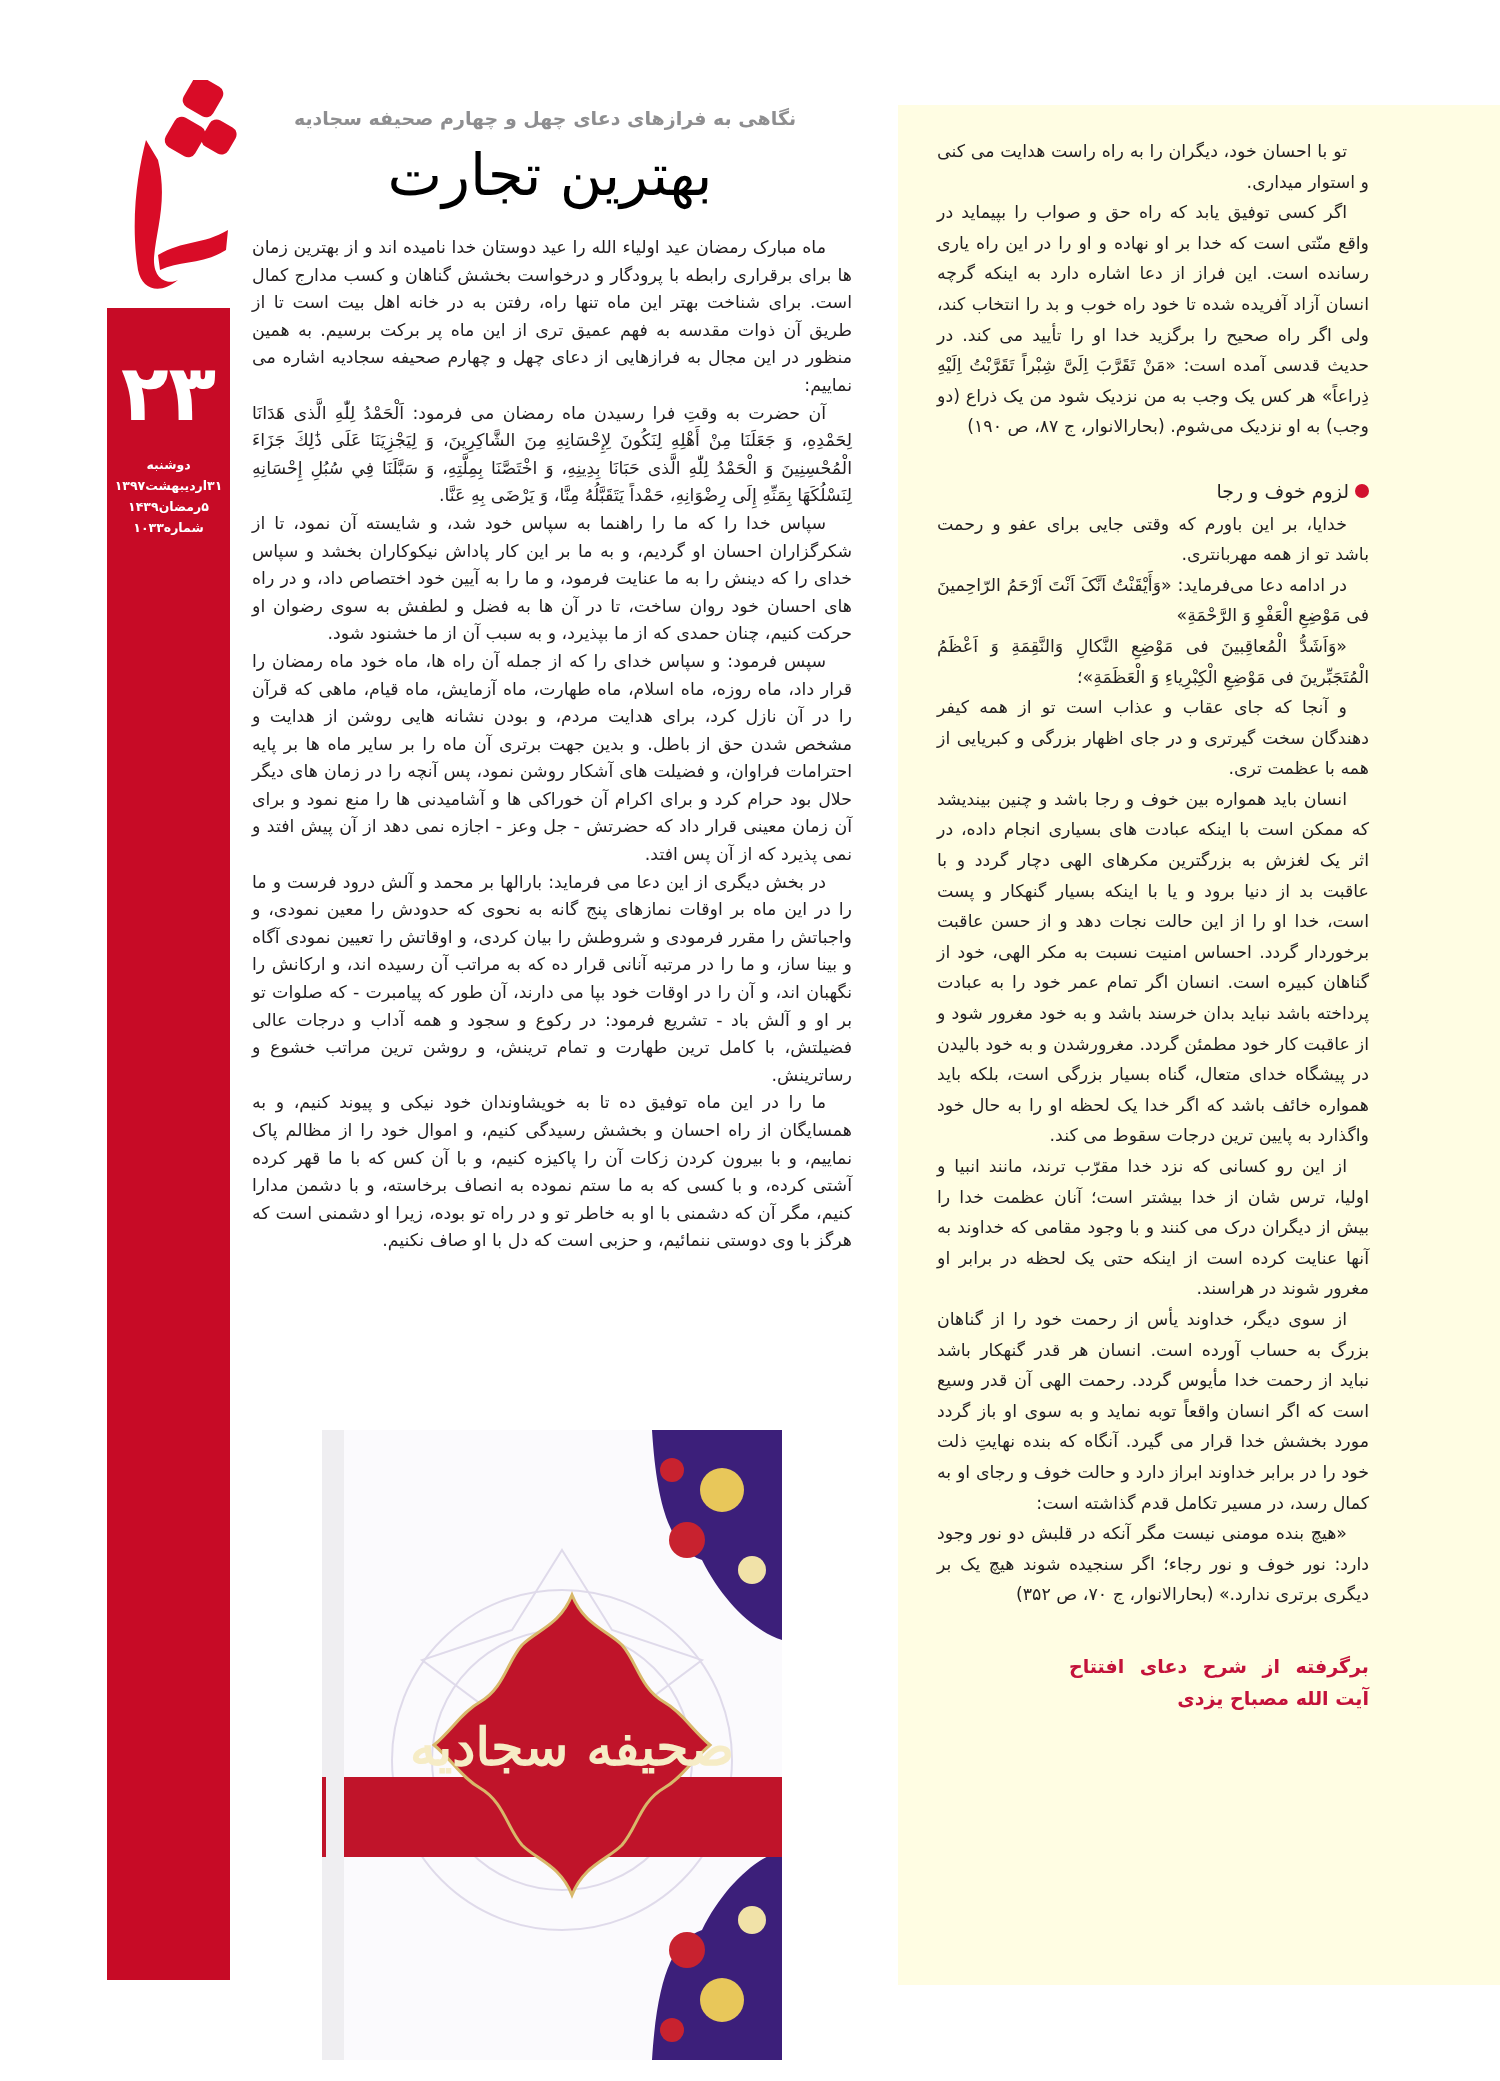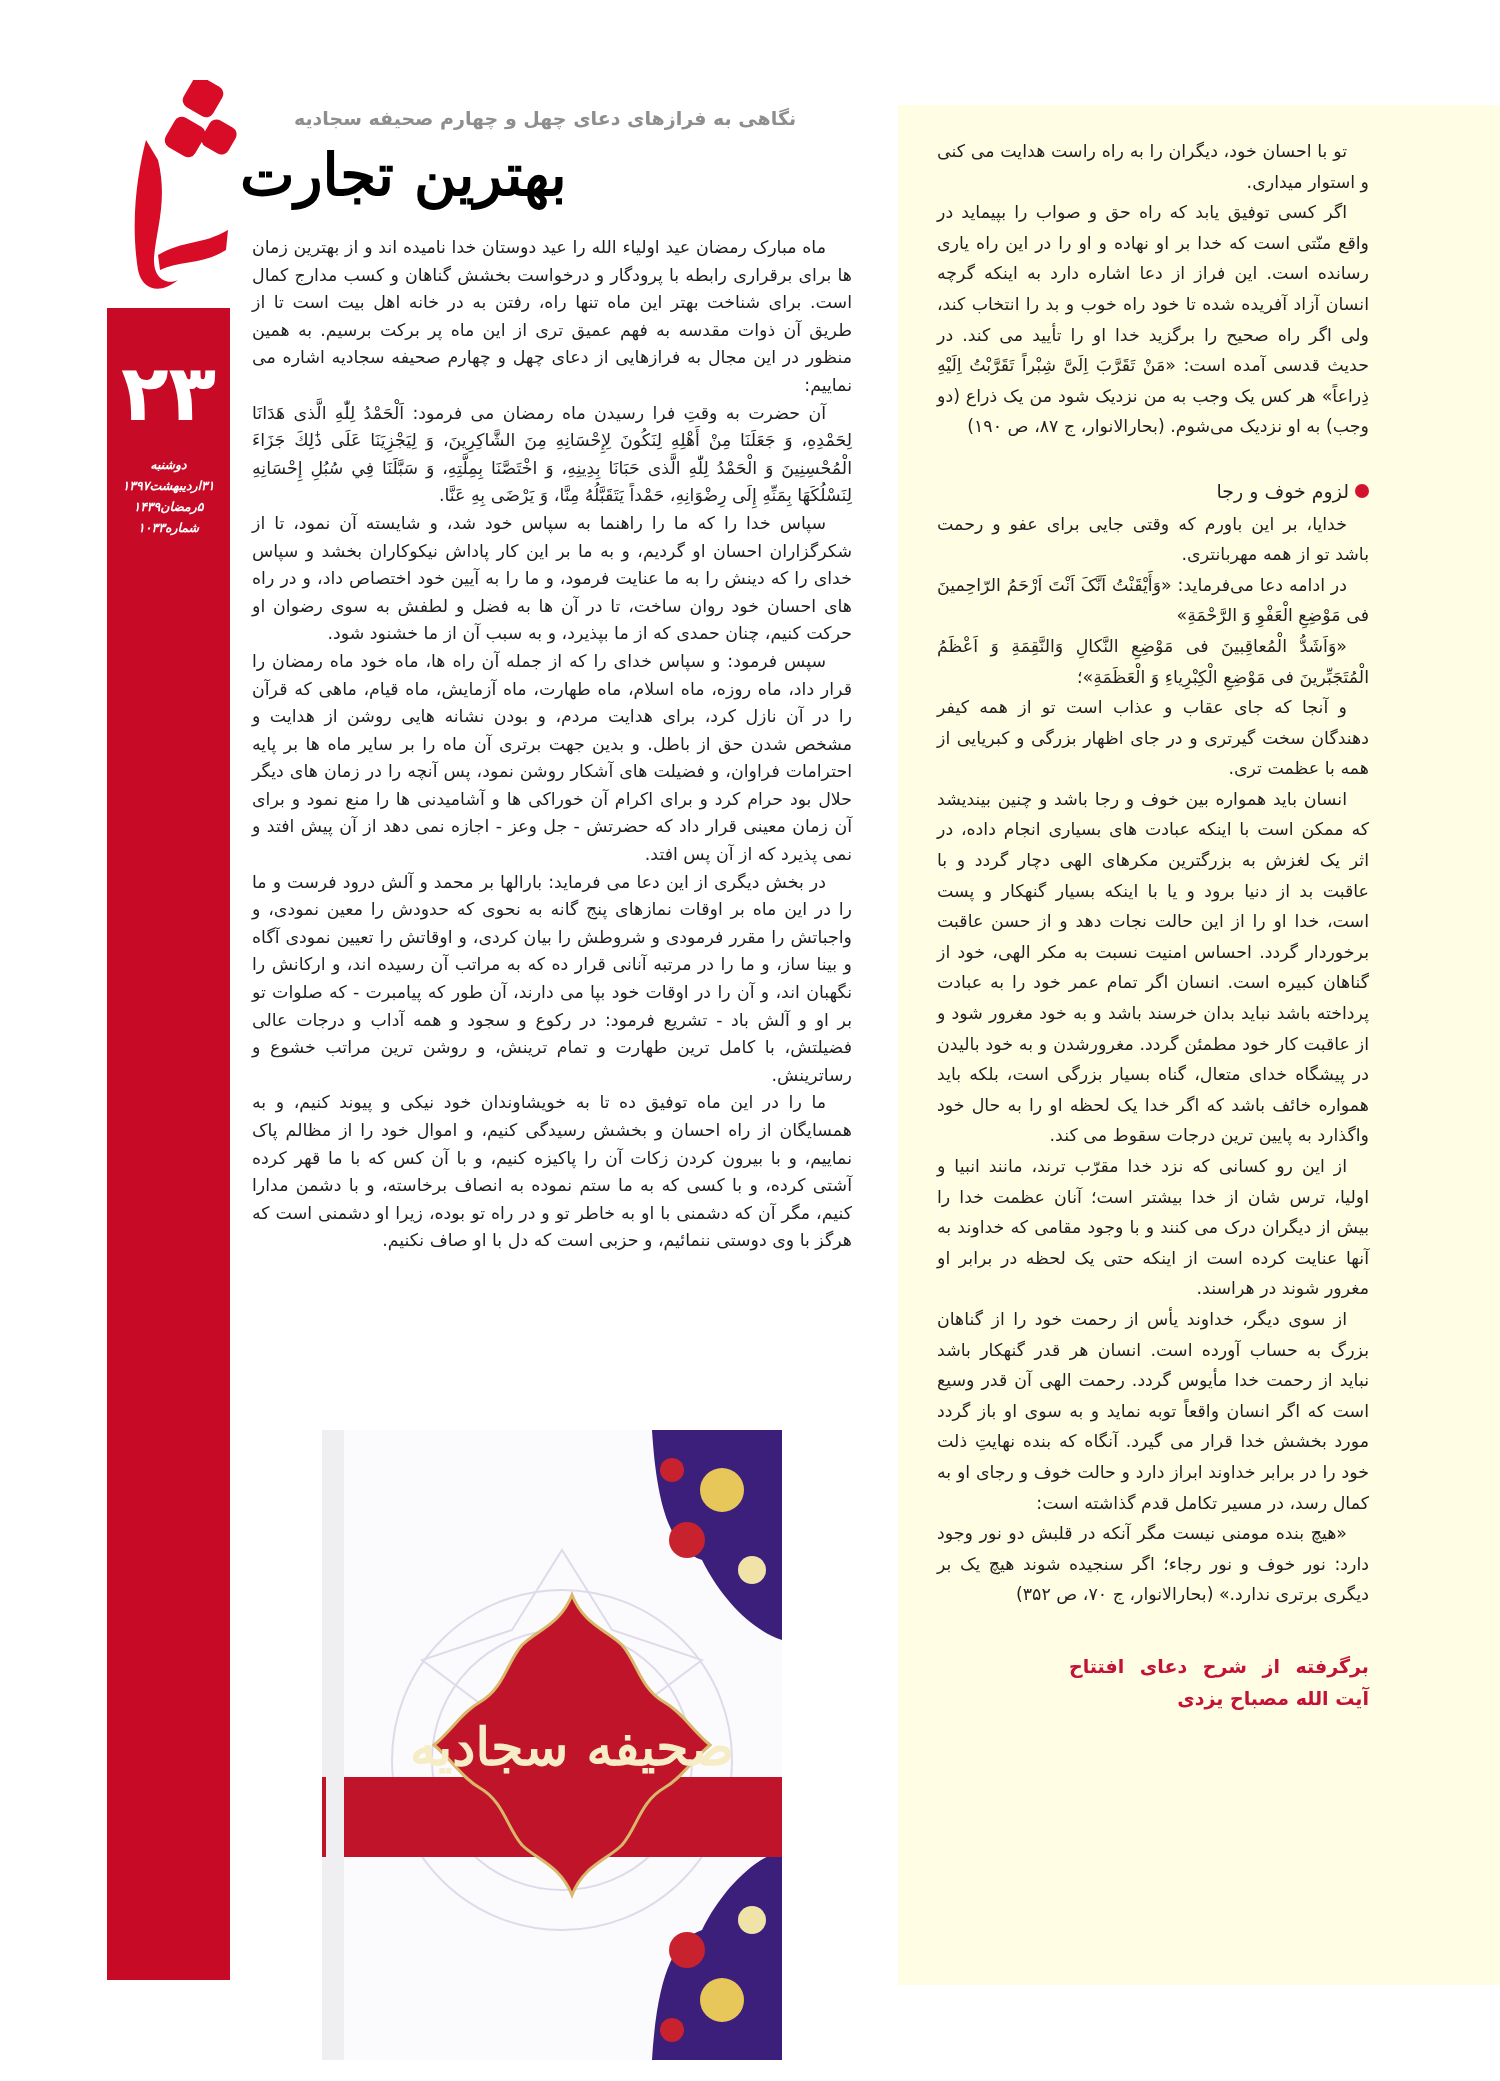--- a/index.html
+++ b/index.html
@@ -17,30 +17,30 @@
     position: absolute; left: 107px; top: 308px; width: 123px; height: 1672px;
     background: #c70b26; border-radius: 0;
     display: flex; flex-direction: column; align-items: center;
   }
   .issue-big {
     margin-top: 46px; color: #ffffff; font-family: "DejaVu Sans", sans-serif;
     font-weight: bold; font-size: 78px; line-height: 1; letter-spacing: -2px;
   }
   .date-block {
     margin-top: 22px; color: #ffffff; font-size: 12.5px; font-weight: bold;
-    text-align: center; line-height: 21px; font-style: italic;
+    text-align: center; line-height: 21px;
   }
   
   .kicker {
     position: absolute; left: 240px; width: 610px; top: 100px;
     text-align: center; color: #8e8e90; font-weight: bold; font-size: 19px; line-height: 36px;
   }
   .headline {
     position: absolute; left: 240px; width: 620px; top: 140px;
-    text-align: left; color: #000000; font-weight: bold; font-size: 58px; line-height: 70px;
+    text-align: center; color: #000000; font-weight: normal; font-size: 58px; line-height: 70px;
     font-family: "DejaVu Serif", serif;
   }
   .main-col {
     position: absolute; left: 252px; width: 600px; top: 234px;
     font-size: 17.4px; line-height: 27.6px; text-align: justify;
   }
   .main-col p { margin: 0; text-indent: 26px; }
   
   .photo {
     position: absolute; left: 322px; top: 1430px; width: 460px; height: 630px;

